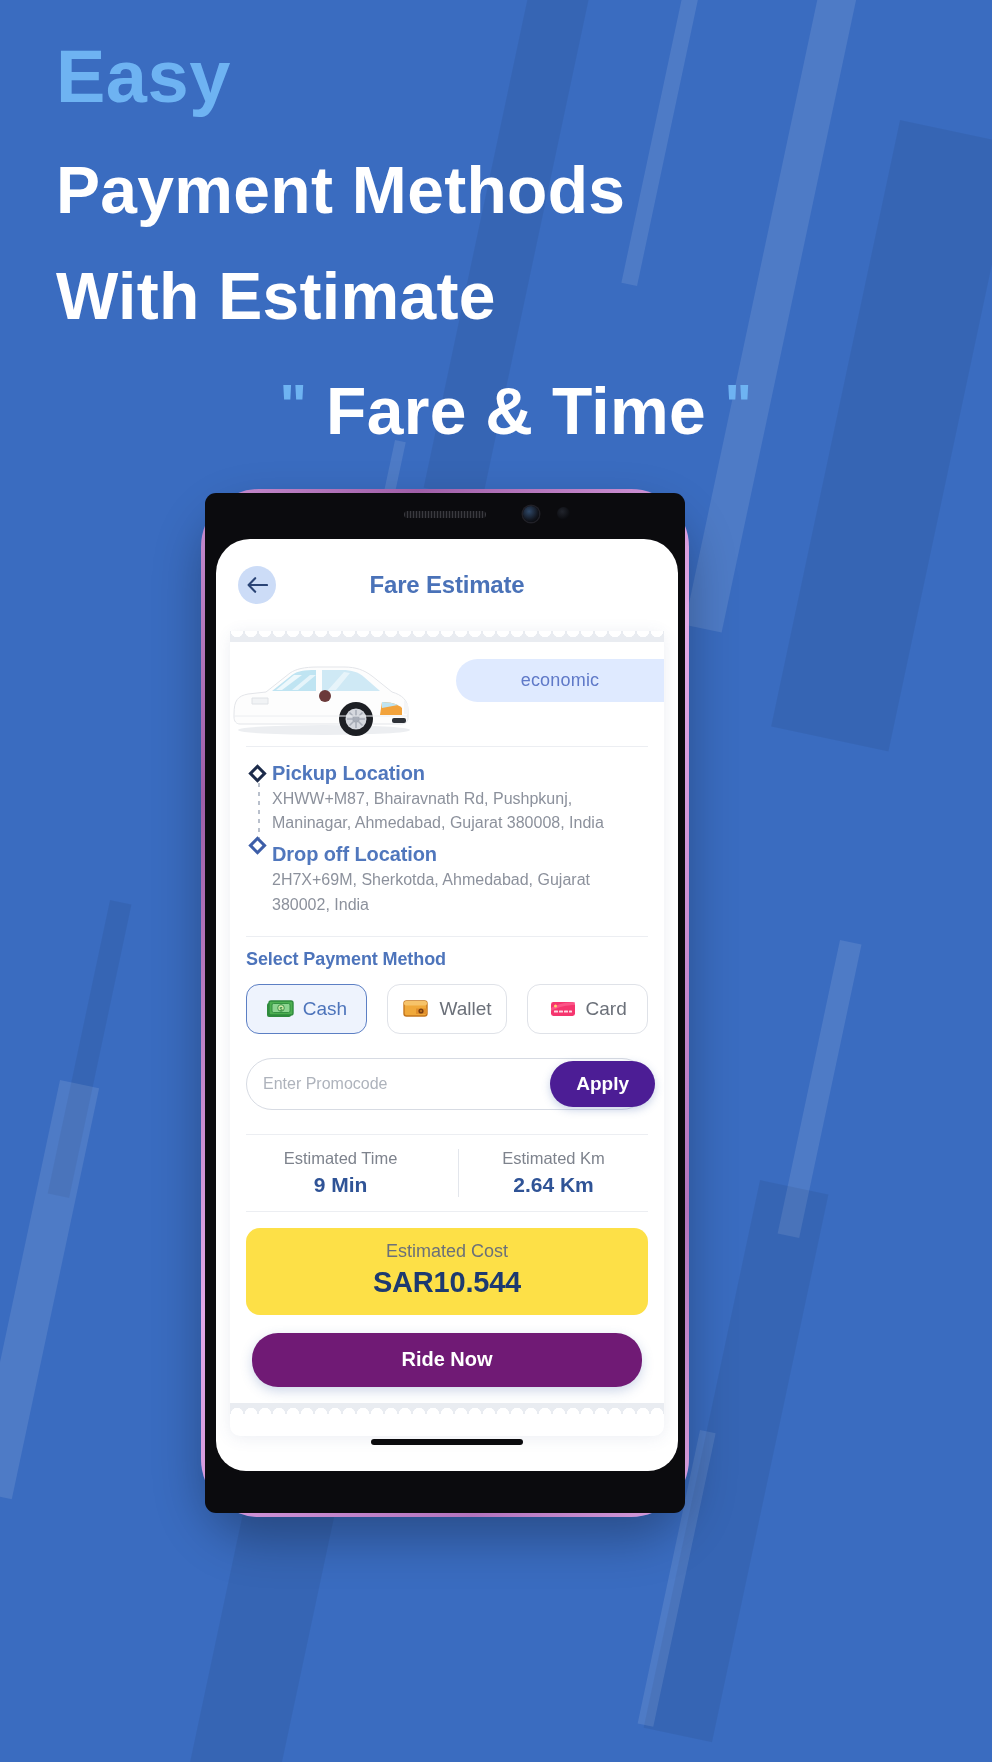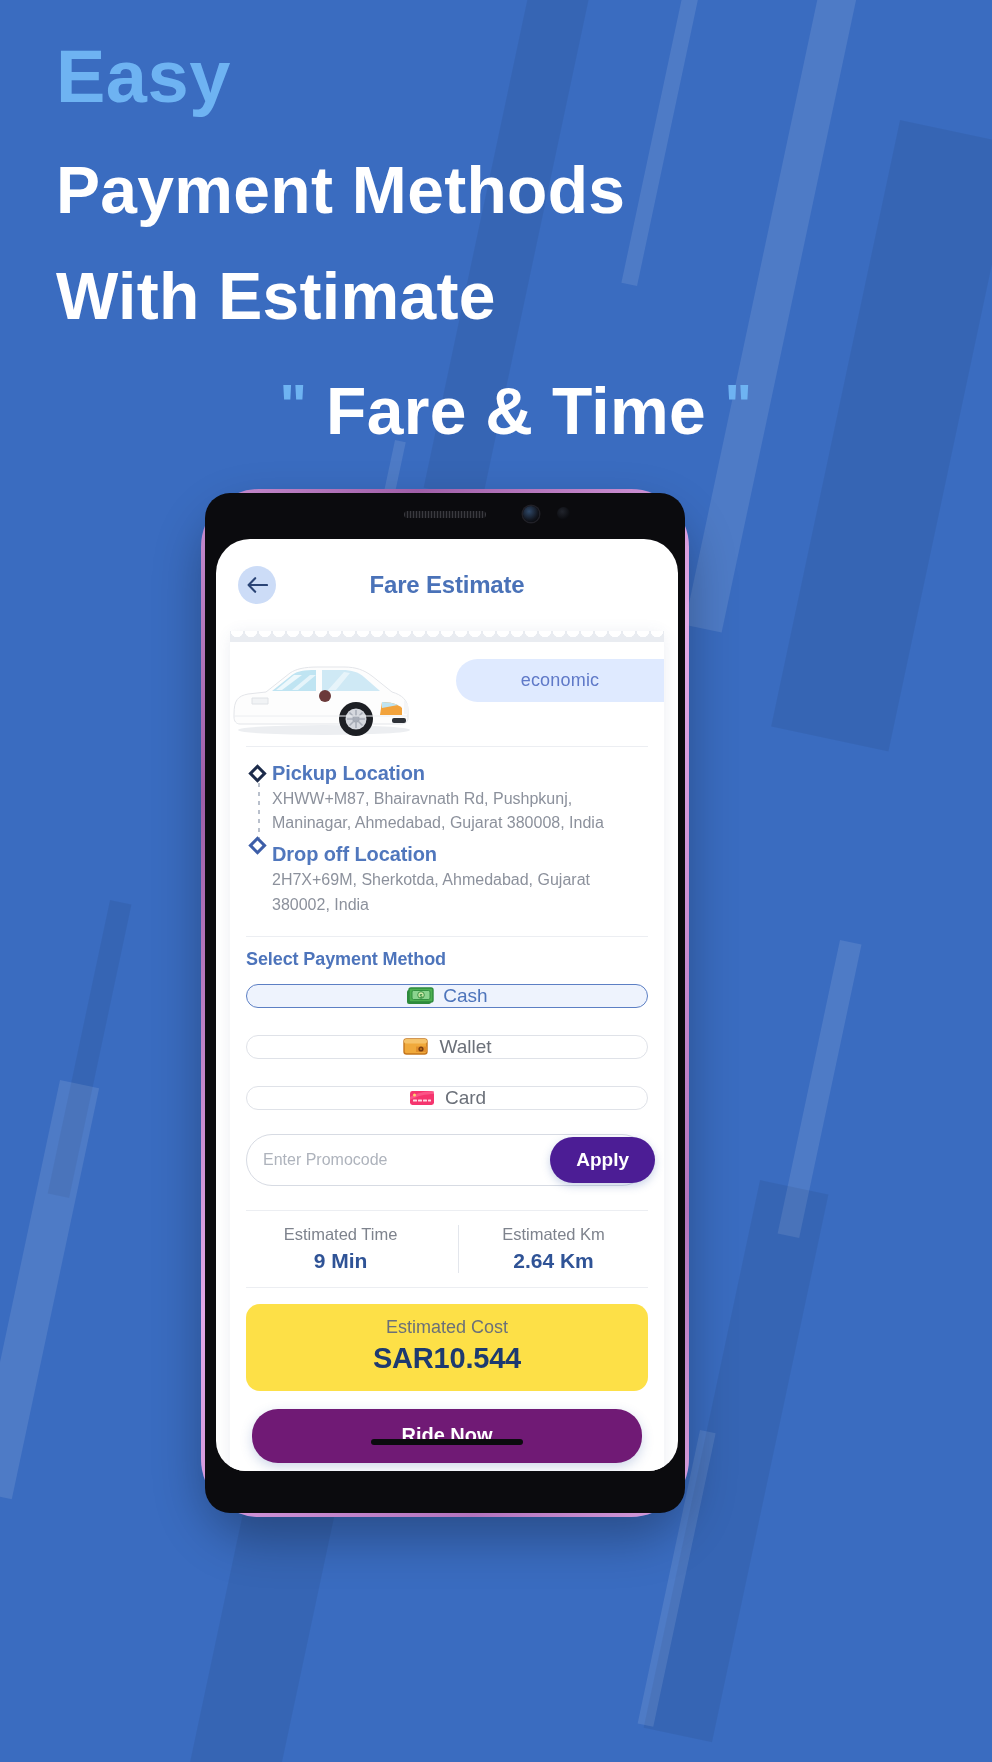--- a/index.html
+++ b/index.html
@@ -69,21 +69,21 @@
     left: 201px; top: 489px;
     width: 488px; height: 1028px;
     border-radius: 58px;
     background: linear-gradient(125deg, #c98fd0 0%, #a05fa8 18%, #e3a9e8 48%, #b374bd 82%, #d79fdc 100%);
     padding: 4px;
     box-shadow: 0 22px 48px rgba(0,0,0,0.28);
     z-index: 6;
   }
   #phone-body {
     width: 100%; height: 100%;
-    border-radius: 25px;
+    border-radius: 11px;
     background: #0b0b0e;
     padding: 10px 11px 22px 11px;
     position: relative;
     overflow: hidden;
   }
   #notch-bar {
     position: absolute;
     left: 0; top: 0;
     width: 100%; height: 52px;
     display: flex;
@@ -250,21 +250,21 @@
   .loc-title.dest { margin-top: -2px; }
 
   .pay-section { padding: 12px 16px 4px 16px; }
   .section-label {
     font-size: 18px;
     font-weight: 700;
     color: #4d74bb;
     letter-spacing: -0.1px;
     margin-bottom: 14px;
   }
-  .pay-row { display: flex; gap: 27px; flex-direction: column; }
+  .pay-row { display: flex; gap: 20px; }
   .pay-opt {
     flex: 1;
     border: 1.5px solid #dfe2e8;
     border-radius: 13px;
     height: 50px;
     display: flex;
     align-items: center;
     justify-content: center;
     gap: 9px;
     font-size: 19px;

